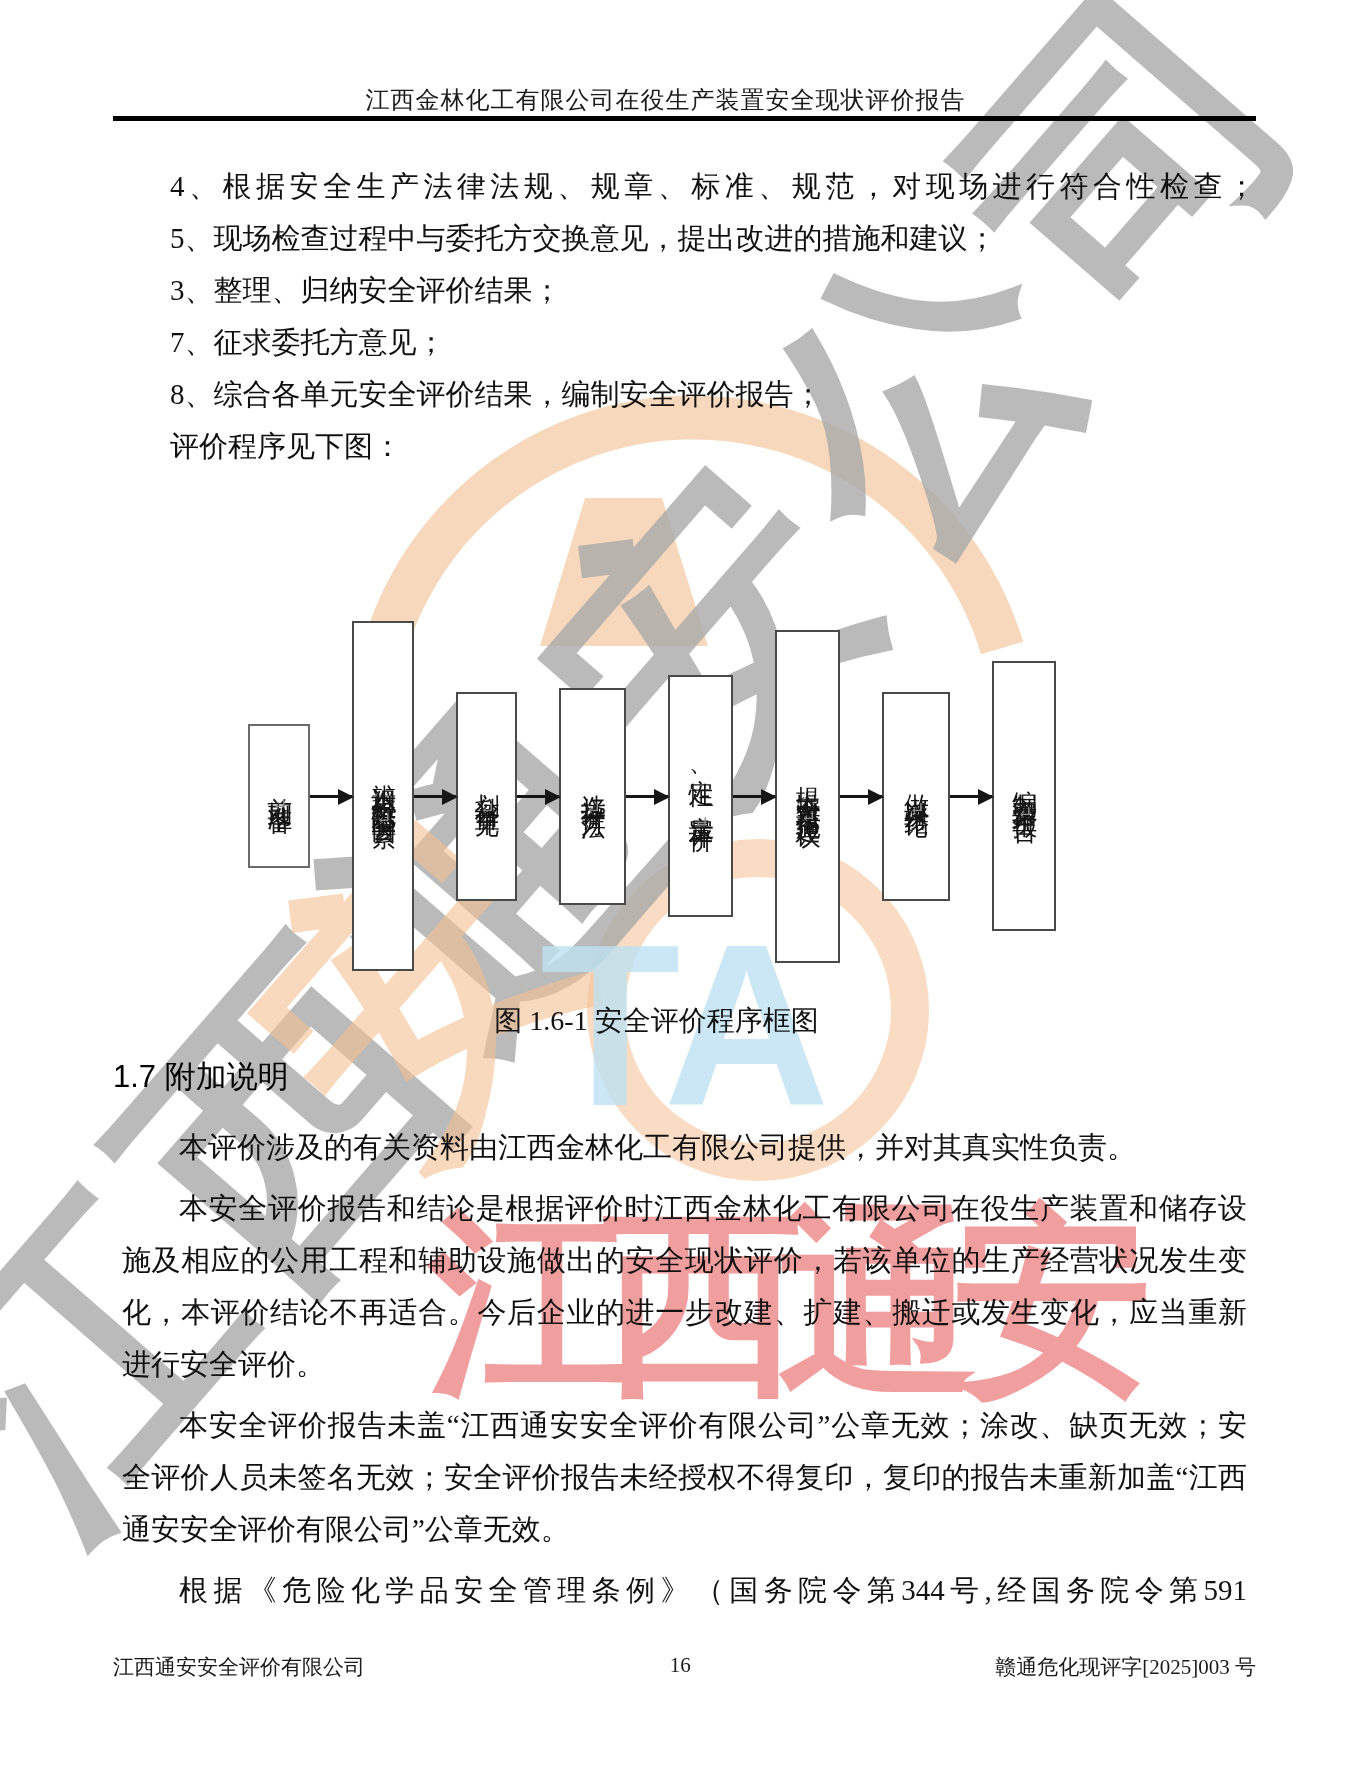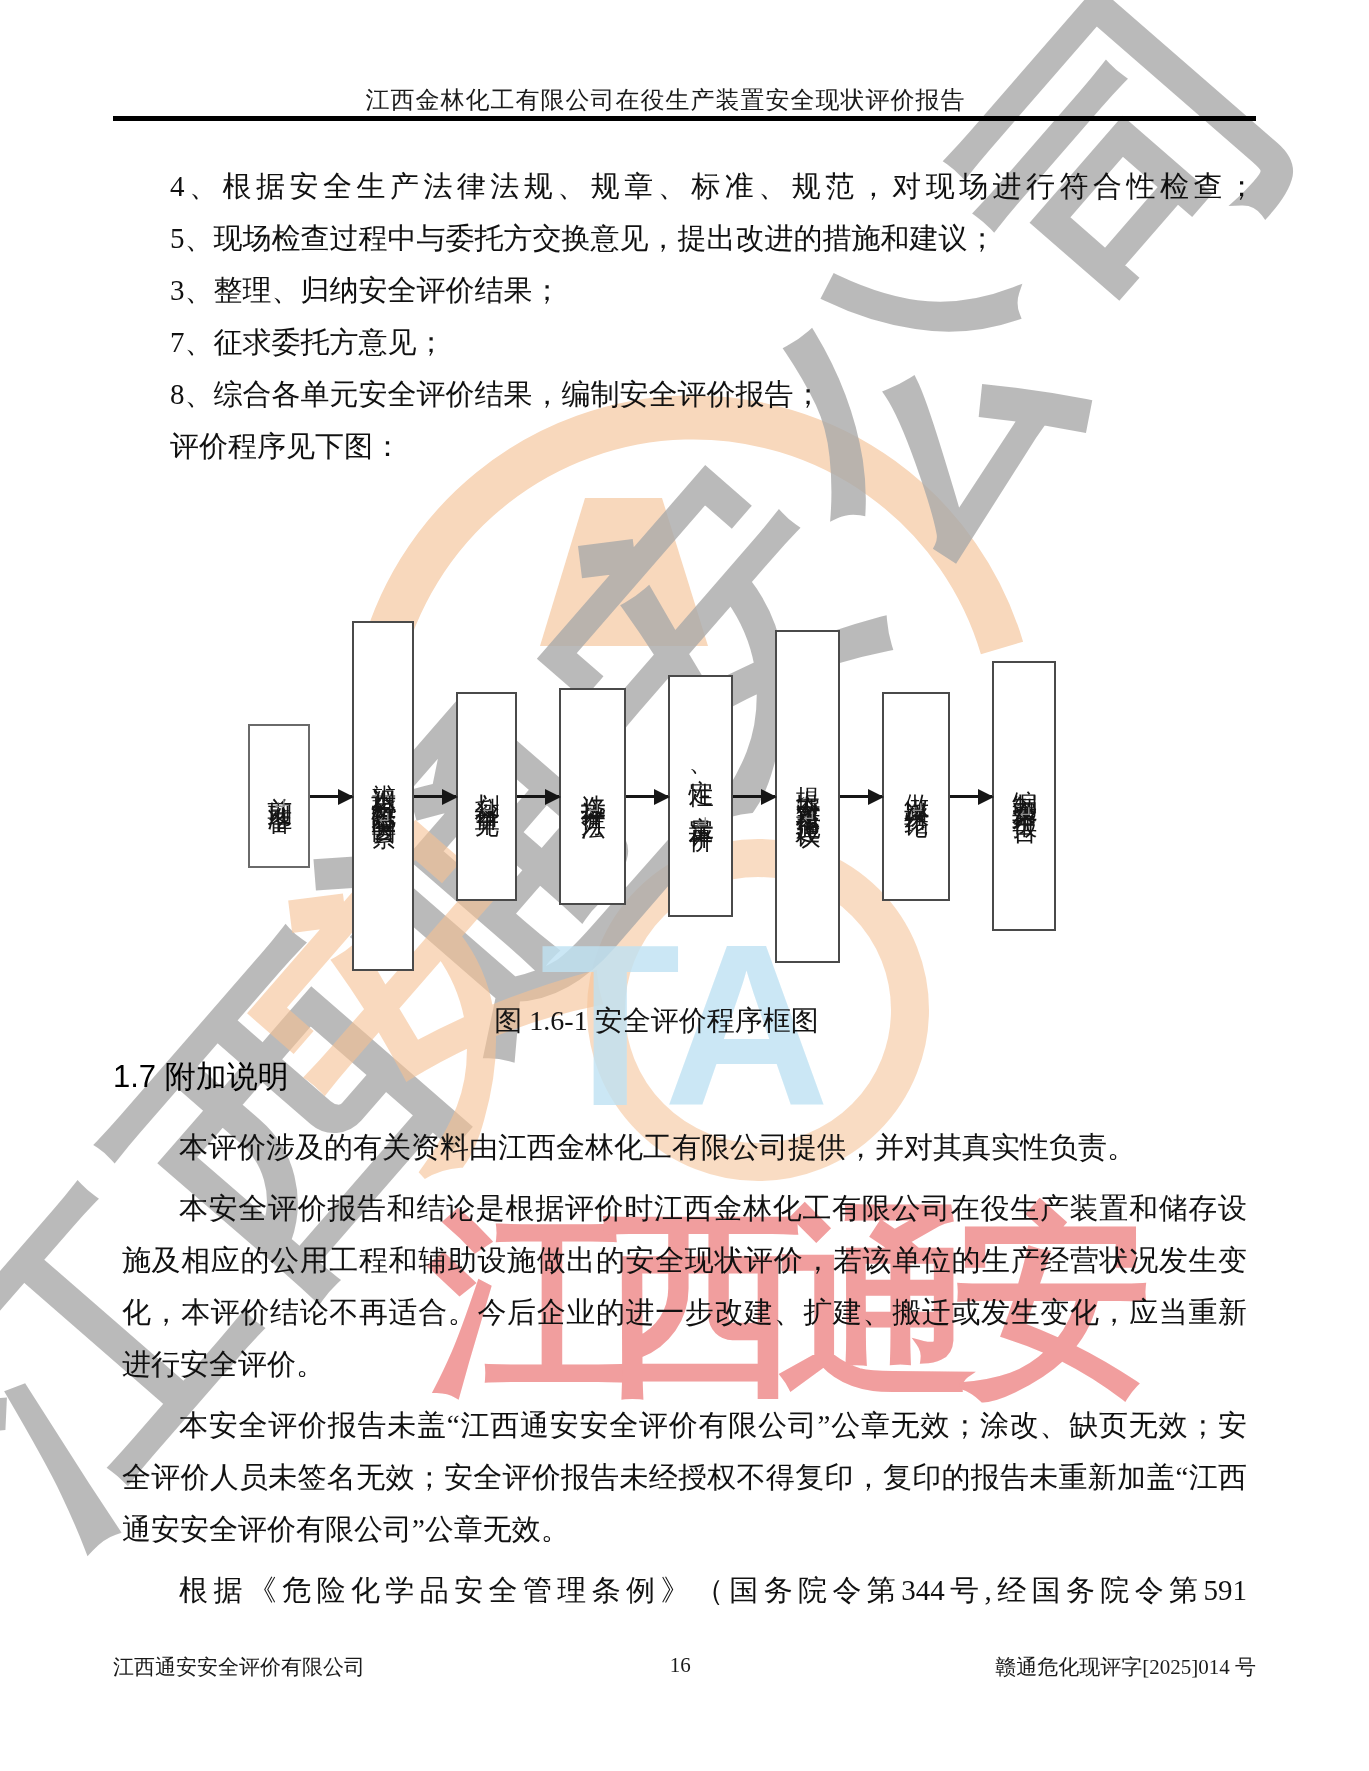--- a/index.html
+++ b/index.html
@@ -125,17 +125,17 @@
     <div class="paras">
       <p>本评价涉及的有关资料由江西金林化工有限公司提供，并对其真实性负责。</p>
       <p>本安全评价报告和结论是根据评价时江西金林化工有限公司在役生产装置和储存设施及相应的公用工程和辅助设施做出的安全现状评价，若该单位的生产经营状况发生变化，本评价结论不再适合。今后企业的进一步改建、扩建、搬迁或发生变化，应当重新进行安全评价。</p>
       <p>本安全评价报告未盖“江西通安安全评价有限公司”公章无效；涂改、缺页无效；安全评价人员未签名无效；安全评价报告未经授权不得复印，复印的报告未重新加盖“江西通安安全评价有限公司”公章无效。</p>
       <p class="stretch">根据《危险化学品安全管理条例》（国务院令第344号,经国务院令第591</p>
     </div>
 
     <div class="footer">
       <span>江西通安安全评价有限公司</span>
       <span>16</span>
-      <span>赣通危化现评字[2025]014 号</span>
+      <span>赣通危化现评字[2025]003 号</span>
     </div>
 
   </div>
 </div>
 
 </body></html>

